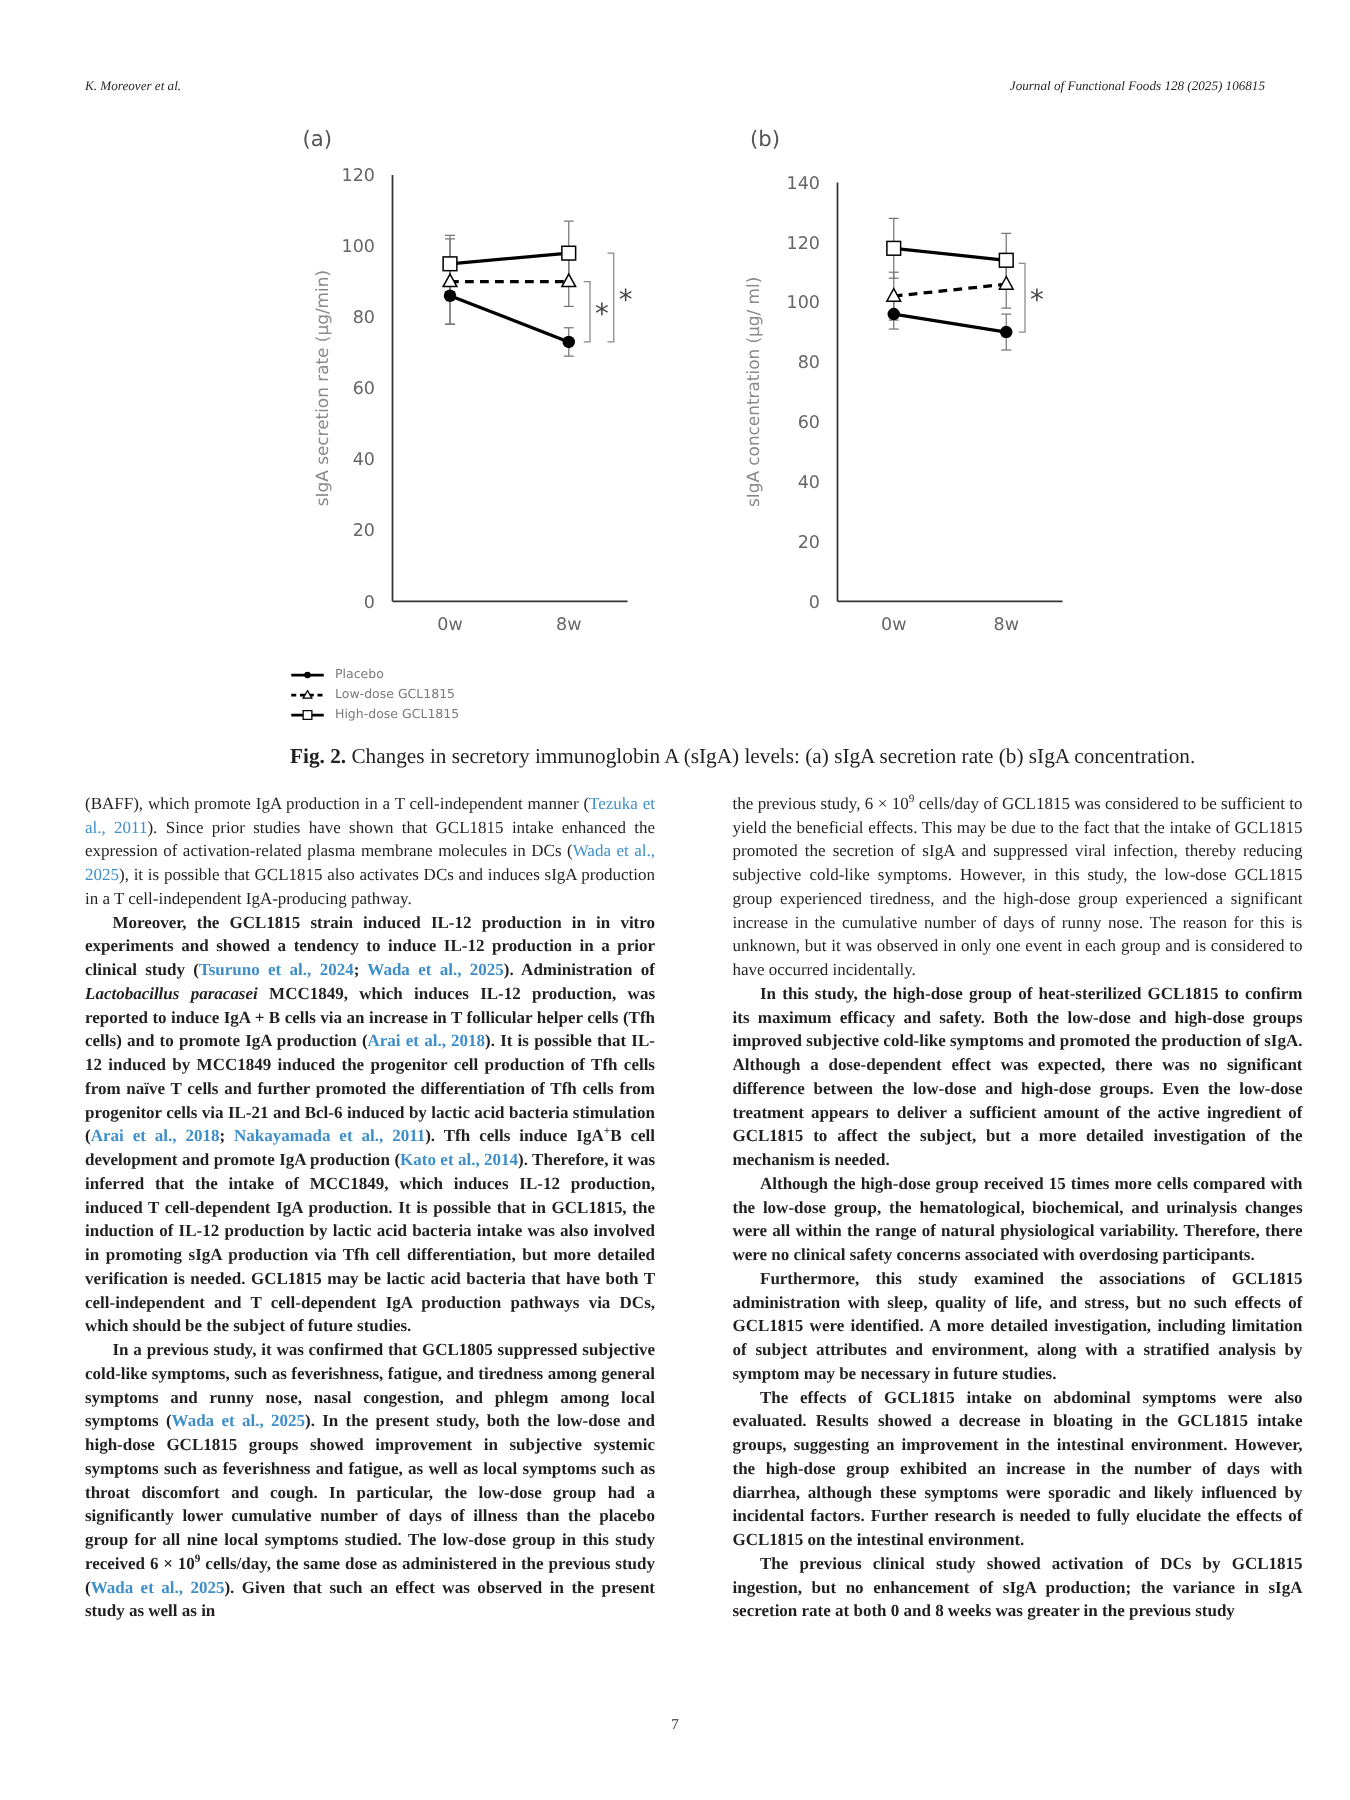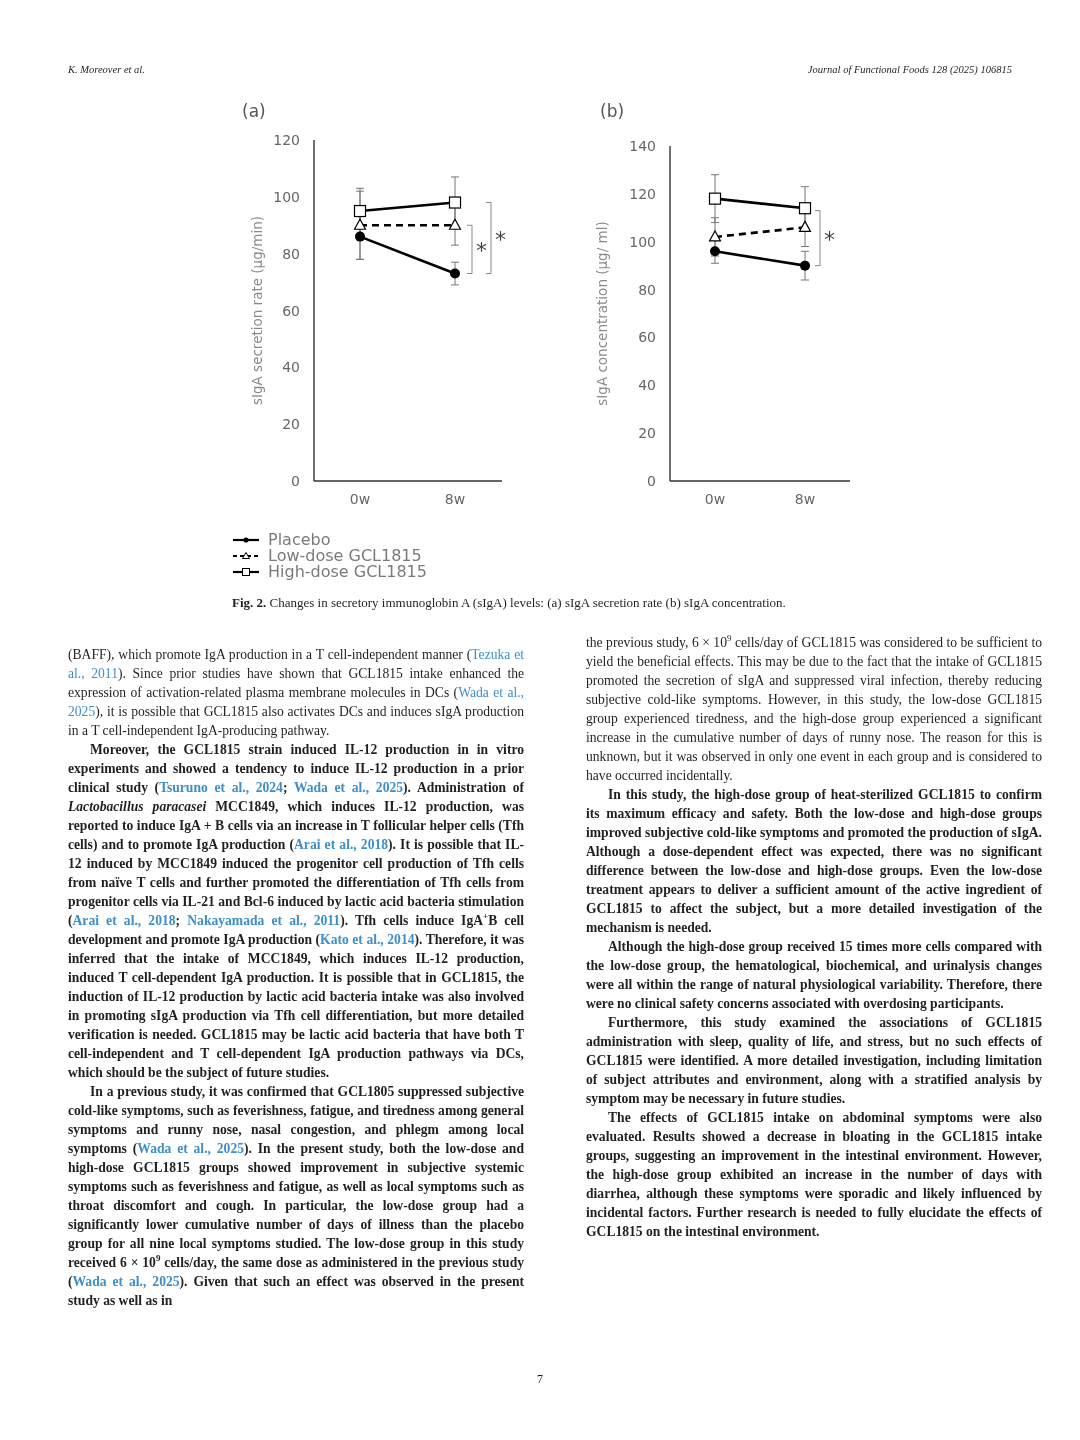--- a/index.html
+++ b/index.html
@@ -4,28 +4,28 @@
 <style>
   html, body { margin:0; padding:0; background:#ffffff; }
   body { width:1080px; height:1440px; position:relative; overflow:hidden;
          font-family:"Liberation Serif", "DejaVu Serif", serif; color:#231f20; }
   .running-head { position:absolute; top:64px; font-style:italic; font-size:10.5px; }
   .rh-left { left:68px; }
   .rh-right { right:68px; }
   #figure { position:absolute; left:0; top:90px; width:1080px; height:500px; }
   .chart-svg text { font-family:"DejaVu Sans", "Liberation Sans", sans-serif; }
   .legend { position:absolute; left:232px; top:532px; font-family:"DejaVu Sans","Liberation Sans",sans-serif;
-            font-size:16px; color:#7a7a7a; line-height:16px; }
+            font-size:10px; color:#7a7a7a; line-height:16px; }
   .legend-row { display:flex; align-items:center; gap:8px; }
   .legend-sym { width:28px; height:12px; }
-  .caption { position:absolute; left:232px; top:595px; font-size:13px; }
+  .caption { position:absolute; left:232px; top:595px; font-size:17px; }
   .caption b { font-weight:bold; }
   .col { position:absolute; top:633px; width:456px; font-size:13.6px; line-height:19px;
          text-align:justify; hyphens:auto; }
-  .col-left { left:68px;margin-top:12px; }
+  .col-left { left:68px; }
   .col-right { left:586px; }
   .col p { margin:0; }
   .col p.indent { text-indent:22px;font-weight:bold; }
   .cite { color:#3d8ec9; }
   .page-num { position:absolute; top:1372px; left:0; width:1080px; text-align:center; font-size:12px; }
   sup { font-size:9px; line-height:0; }
 </style>
 </head>
 <body>
 
@@ -161,15 +161,16 @@
     <p><span>(BAFF), which promote IgA production in a T cell-independent manner (</span><a class="cite">Tezuka et al., 2011</a><span>). Since prior studies have shown that GCL1815 intake enhanced the expression of activation-related plasma membrane molecules in DCs (</span><a class="cite">Wada et al., 2025</a><span>), it is possible that GCL1815 also activates DCs and induces sIgA production in a T cell-independent IgA-producing pathway.</span></p>
     <p class="indent"><span>Moreover, the GCL1815 strain induced IL-12 production in in vitro experiments and showed a tendency to induce IL-12 production in a prior clinical study (</span><a class="cite">Tsuruno et al., 2024</a><span>; </span><a class="cite">Wada et al., 2025</a><span>). Administration of </span><i>Lactobacillus paracasei</i><span> MCC1849, which induces IL-12 production, was reported to induce IgA + B cells via an increase in T follicular helper cells (Tfh cells) and to promote IgA production (</span><a class="cite">Arai et al., 2018</a><span>). It is possible that IL-12 induced by MCC1849 induced the progenitor cell production of Tfh cells from naïve T cells and further promoted the differentiation of Tfh cells from progenitor cells via IL-21 and Bcl-6 induced by lactic acid bacteria stimulation (</span><a class="cite">Arai et al., 2018</a><span>; </span><a class="cite">Nakayamada et al., 2011</a><span>). Tfh cells induce IgA</span><sup>+</sup><span>B cell development and promote IgA production (</span><a class="cite">Kato et al., 2014</a><span>). Therefore, it was inferred that the intake of MCC1849, which induces IL-12 production, induced T cell-dependent IgA production. It is possible that in GCL1815, the induction of IL-12 production by lactic acid bacteria intake was also involved in promoting sIgA production via Tfh cell differentiation, but more detailed verification is needed. GCL1815 may be lactic acid bacteria that have both T cell-independent and T cell-dependent IgA production pathways via DCs, which should be the subject of future studies.</span></p>
     <p class="indent"><span>In a previous study, it was confirmed that GCL1805 suppressed subjective cold-like symptoms, such as feverishness, fatigue, and tiredness among general symptoms and runny nose, nasal congestion, and phlegm among local symptoms (</span><a class="cite">Wada et al., 2025</a><span>). In the present study, both the low-dose and high-dose GCL1815 groups showed improvement in subjective systemic symptoms such as feverishness and fatigue, as well as local symptoms such as throat discomfort and cough. In particular, the low-dose group had a significantly lower cumulative number of days of illness than the placebo group for all nine local symptoms studied. The low-dose group in this study received 6 × 10</span><sup>9</sup><span> cells/day, the same dose as administered in the previous study (</span><a class="cite">Wada et al., 2025</a><span>). Given that such an effect was observed in the present study as well as in</span></p>
   </div>
 <div class="col col-right" id="col-right">
     <p><span>the previous study, 6 × 10</span><sup>9</sup><span> cells/day of GCL1815 was considered to be sufficient to yield the beneficial effects. This may be due to the fact that the intake of GCL1815 promoted the secretion of sIgA and suppressed viral infection, thereby reducing subjective cold-like symptoms. However, in this study, the low-dose GCL1815 group experienced tiredness, and the high-dose group experienced a significant increase in the cumulative number of days of runny nose. The reason for this is unknown, but it was observed in only one event in each group and is considered to have occurred incidentally.</span></p>
     <p class="indent"><span>In this study, the high-dose group of heat-sterilized GCL1815 to confirm its maximum efficacy and safety. Both the low-dose and high-dose groups improved subjective cold-like symptoms and promoted the production of sIgA. Although a dose-dependent effect was expected, there was no significant difference between the low-dose and high-dose groups. Even the low-dose treatment appears to deliver a sufficient amount of the active ingredient of GCL1815 to affect the subject, but a more detailed investigation of the mechanism is needed.</span></p>
     <p class="indent"><span>Although the high-dose group received 15 times more cells compared with the low-dose group, the hematological, biochemical, and urinalysis changes were all within the range of natural physiological variability. Therefore, there were no clinical safety concerns associated with overdosing participants.</span></p>
     <p class="indent"><span>Furthermore, this study examined the associations of GCL1815 administration with sleep, quality of life, and stress, but no such effects of GCL1815 were identified. A more detailed investigation, including limitation of subject attributes and environment, along with a stratified analysis by symptom may be necessary in future studies.</span></p>
     <p class="indent"><span>The effects of GCL1815 intake on abdominal symptoms were also evaluated. Results showed a decrease in bloating in the GCL1815 intake groups, suggesting an improvement in the intestinal environment. However, the high-dose group exhibited an increase in the number of days with diarrhea, although these symptoms were sporadic and likely influenced by incidental factors. Further research is needed to fully elucidate the effects of GCL1815 on the intestinal environment.</span></p>
+    <p class="indent"><span>The previous clinical study showed activation of DCs by GCL1815 ingestion, but no enhancement of sIgA production; the variance in sIgA secretion rate at both 0 and 8 weeks was greater in the previous study</span></p>
   </div>
 
 <div class="page-num">7</div>
 
 </body></html>

